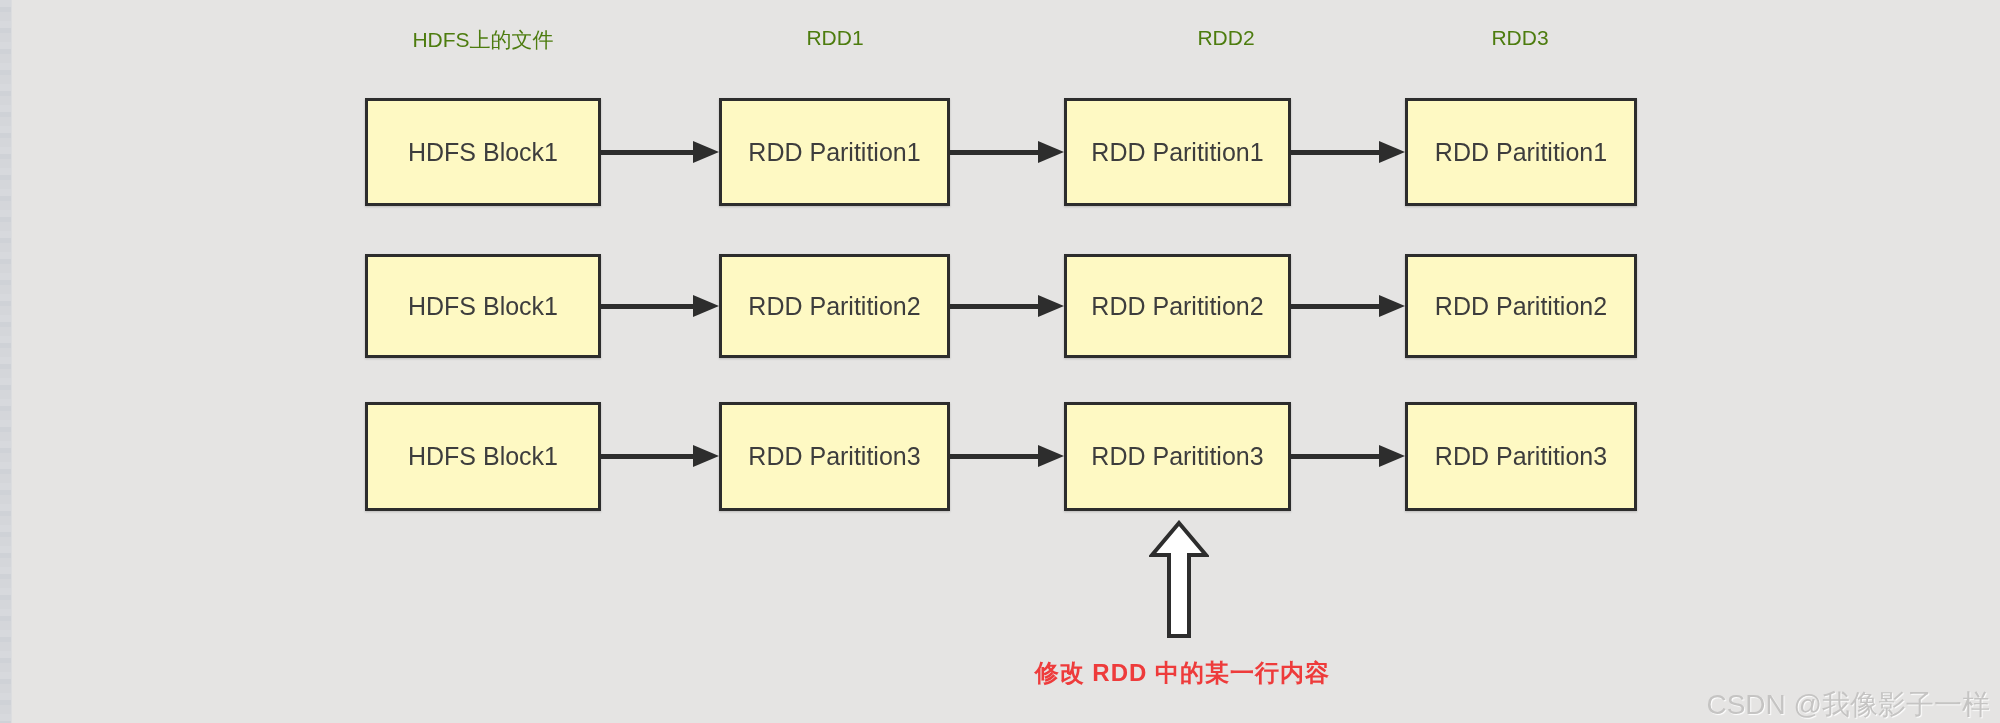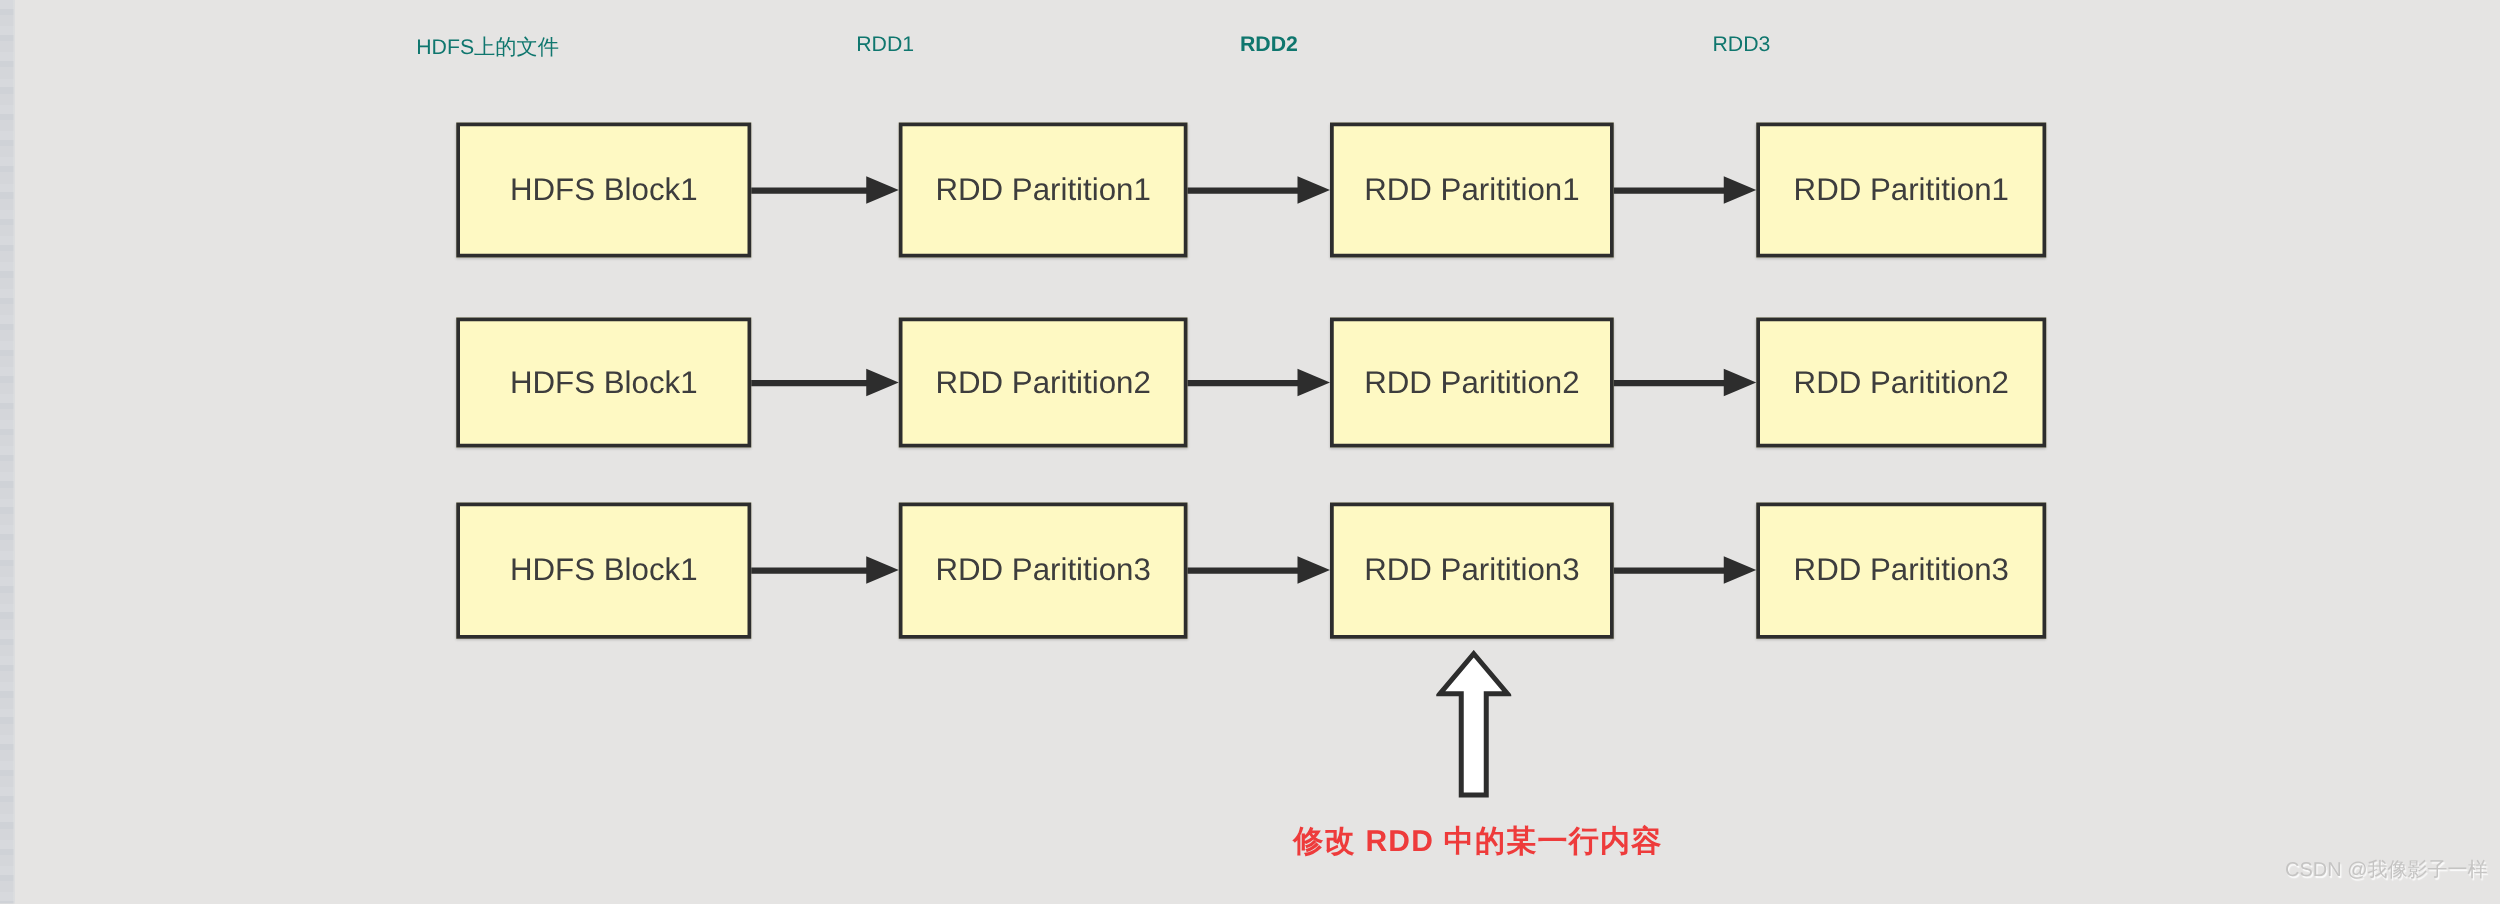--- a/index.html
+++ b/index.html
@@ -16,23 +16,24 @@
   .left-texture{
     position:absolute;left:0;top:0;width:11px;height:723px;
     background:repeating-linear-gradient(180deg,
       #d7d9dd 0px,#d7d9dd 7px,
       #cfd2d7 7px,#cfd2d7 12px,
       #d4d6da 12px,#d4d6da 21px);
     border-right:1px solid #dcdddf;
   }
   .col-header{
     position:absolute;width:300px;top:26px;
-    font-size:17px;color:#0f766e;
+    text-align:center;
+    font-size:21px;color:#4d7c0f;
   }
-  .h1{left:333px;} .h2{left:685px;} .h3{left:992px;font-weight:bold;} .h4{left:1370px;}
+  .h1{left:333px;} .h2{left:685px;} .h3{left:1076px;} .h4{left:1370px;}
   .node{
     position:absolute;box-sizing:border-box;
     background:#fef9c3;border:3px solid #2d2d2d;
     display:flex;align-items:center;justify-content:center;
     font-size:25px;color:#3d3d3d;
     box-shadow:0 1px 2px rgba(0,0,0,0.18);
   }
   .col1{left:365px;width:236px;} .col2{left:719px;width:231px;}
   .col3{left:1064px;width:227px;} .col4{left:1405px;width:232px;}
   .row1{top:98px;height:108px;} .row2{top:254px;height:104px;} .row3{top:402px;height:109px;}
@@ -53,21 +54,21 @@
     position:absolute;left:1149px;top:520px;width:60px;height:119px;
   }
   .annotation{
     position:absolute;left:1030px;top:657px;width:300px;
     text-align:right;
     font-size:24px;font-weight:600;letter-spacing:1px;
     color:#ee3b3b;
   }
   .watermark{
     position:absolute;right:10px;top:686px;
-    font-size:16px;color:#c5c4c3;
+    font-size:28px;color:#c5c4c3;
     text-shadow:1px 1px 1px #ffffff;
   }
 </style>
 </head>
 <body>
 
 <div class="canvas">
   <div class="left-texture"></div>
 
   <div class="col-header h1">HDFS上的文件</div>

